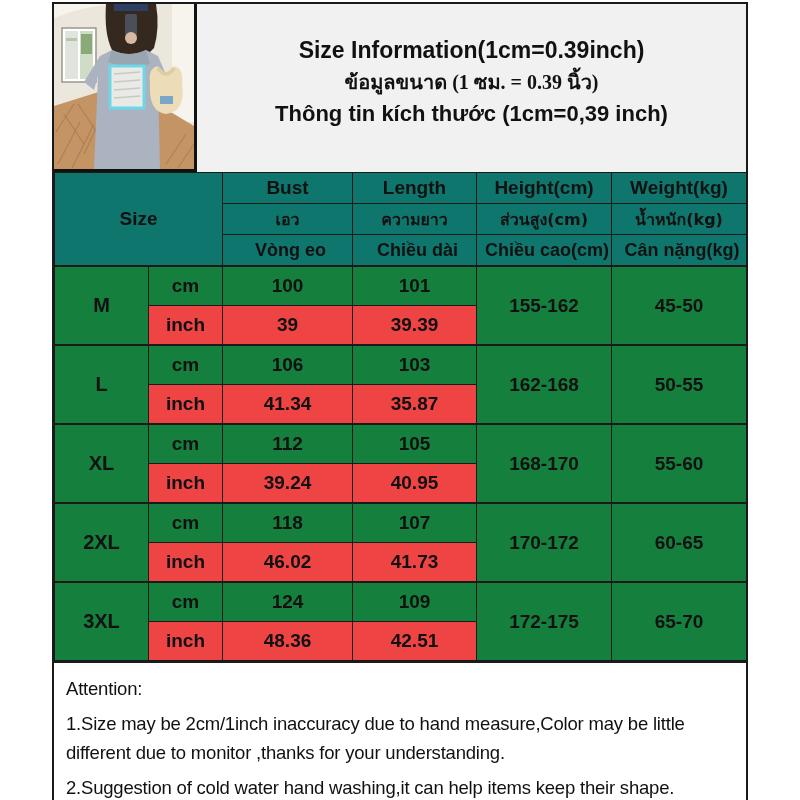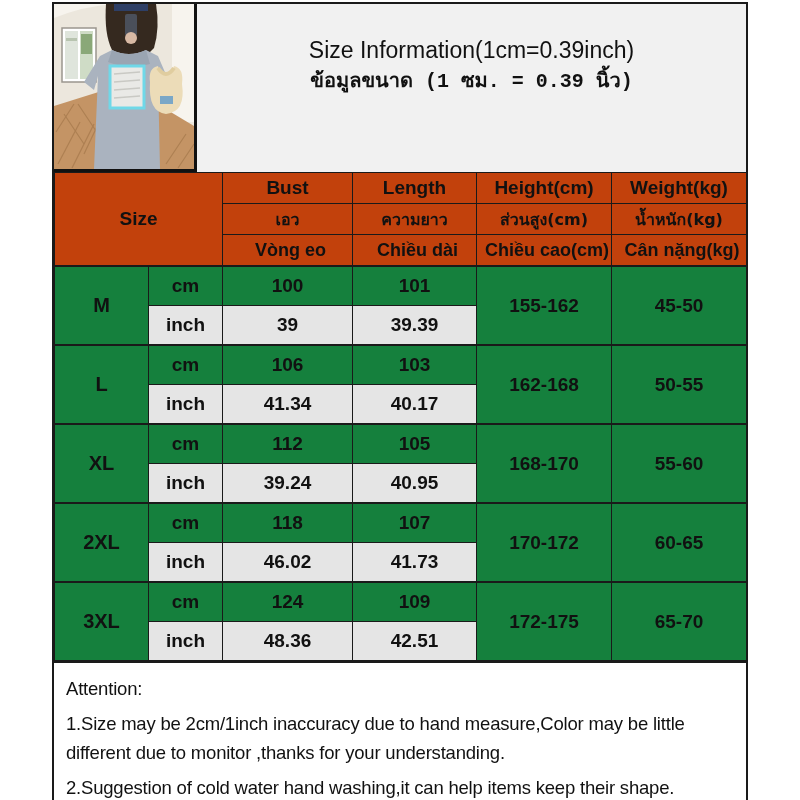--- a/index.html
+++ b/index.html
@@ -13,38 +13,38 @@
     border:2px solid #1a1a1a;background:#fff;box-sizing:content-box;
   }
   
   .top-section{height:168px;background:#f1f1f1;position:relative;overflow:hidden;}
   .photo{
     position:absolute;left:0;top:0;width:140px;height:165px;
     border-right:3px solid #111;border-bottom:3px solid #111;background:#e9e4da;
   }
   .photo svg{display:block;width:140px;height:165px;}
   .titles{margin-left:143px;text-align:center;padding-top:30px;line-height:32px;}
-  .title-en{font-size:23px;font-weight:normal;}
-  .title-th{font-size:20px;font-weight:bold;font-family:Liberation Mono, monospace;}
+  .title-en{font-size:23px;font-weight:bold;}
+  .title-th{font-size:20px;font-weight:bold;font-family:Liberation Serif, serif;}
   .title-vi{font-size:22px;font-weight:bold;}
   
   table.size-table{width:692px;border-collapse:collapse;table-layout:fixed;}
   .size-table th,.size-table td{
     border:1px solid #1a1a1a;text-align:center;vertical-align:middle;
     font-weight:bold;font-size:19px;padding:0;overflow:hidden;
   }
-  .size-table thead th{background:#c2410c;height:30px;}
+  .size-table thead th{background:#0f766e;height:30px;}
   .size-table thead tr.th-row-th th{font-size:16px;font-family:"DejaVu Sans","Liberation Sans",sans-serif;}
   .size-table thead tr.th-row-vi th{font-size:18px;padding-left:6px;}
   .size-table thead{border-bottom:2px solid #1a1a1a;}
   .corner-size{font-size:32px;background:#e3e3e3;}
   .size-table td{height:38px;}
   td.size-label{background:#e3e3e3;font-size:20px;}
   tr.row-cm td{background:#15803d;}
-  tr.row-inch td{background:#e5e5e5;}
+  tr.row-inch td{background:#ef4444;}
   td.range-cell{background:#f3f3f3;}
   tr.group-start td{border-top:2px solid #1a1a1a;}
   
   .attention{
     border-top:2px solid #1a1a1a;background:#fff;min-height:138px;
     padding:5px 6px 4px 6px;font-size:18.5px;line-height:29px;font-weight:normal;
     letter-spacing:-0.2px;
   }
   .attention p{margin:6px;}
 </style>
@@ -102,20 +102,21 @@
           <path d="M104,72 Q110,86 108,96 L100,96 Q100,84 98,74 Z" fill="#d8b9a4"></path>
           <path d="M96,78 Q94,64 104,62 Q106,70 112,70 Q118,70 120,62 Q130,64 128,80 Q132,108 112,110 Q94,108 96,78 Z" fill="#ecdcb8"></path>
           <path d="M104,64 Q112,76 120,64" fill="none" stroke="#e0cd9f" stroke-width="4"></path>
           <rect x="106" y="92" width="13" height="8" fill="#7aa7c7"></rect>
         </g>
       </svg>
     </div>
     <div class="titles">
       <div class="title-en">Size Information(1cm=0.39inch)</div>
       <div class="title-th">ข้อมูลขนาด (1 ซม. = 0.39 นิ้ว)</div>
+      <div class="title-vi">Thông tin kích thước (1cm=0,39 inch)</div>
     </div>
   </div>
 
   <table class="size-table">
     <colgroup>
       <col style="width:94px">
         <col style="width:74px">
         <col style="width:130px">
       <col style="width:124px">
         <col style="width:135px">
@@ -162,21 +163,21 @@
         <td class="size-label" rowspan="2">L</td>
         <td>cm</td>
         <td>106</td>
         <td>103</td>
         <td class="range-cell" rowspan="2">162-168</td>
         <td class="range-cell" rowspan="2">50-55</td>
       </tr>
       <tr class="row-inch">
         <td>inch</td>
         <td>41.34</td>
-        <td>40.17</td>
+        <td>35.87</td>
       </tr>
 
       <tr class="row-cm group-start">
         <td class="size-label" rowspan="2">XL</td>
         <td>cm</td>
         <td>112</td>
         <td>105</td>
         <td class="range-cell" rowspan="2">168-170</td>
         <td class="range-cell" rowspan="2">55-60</td>
       </tr>

